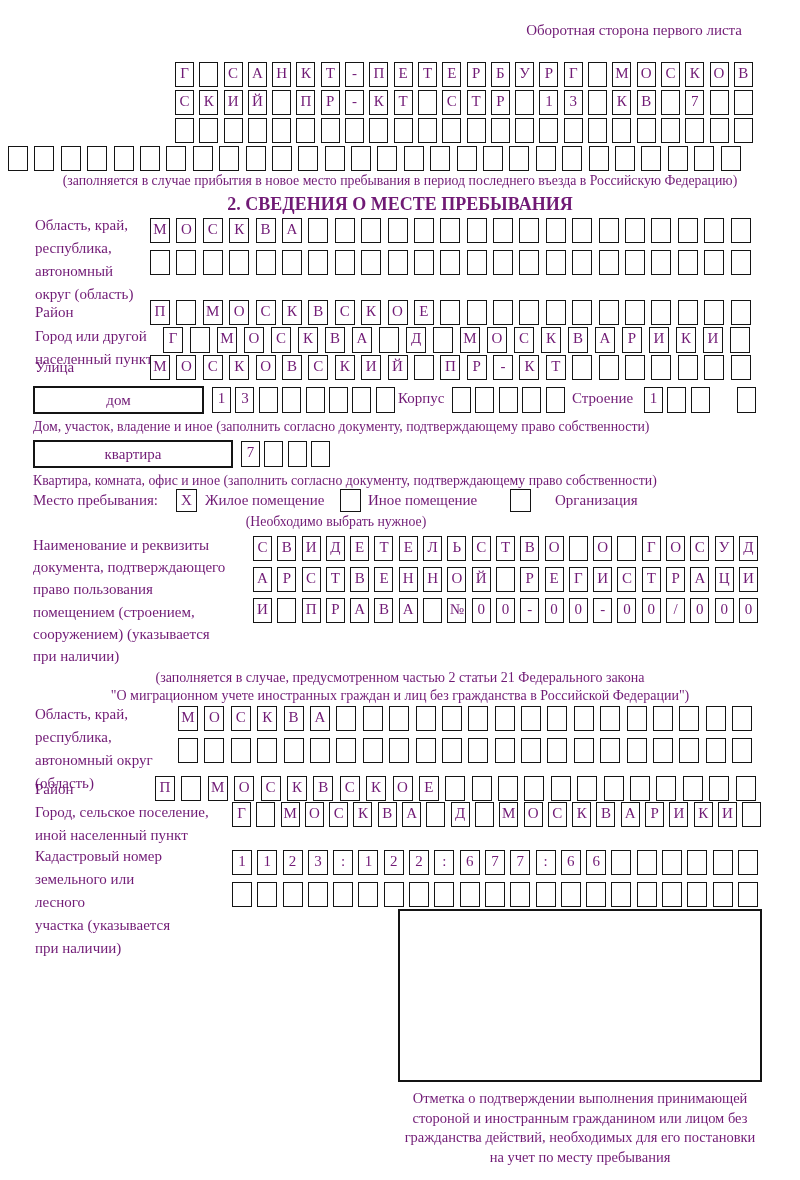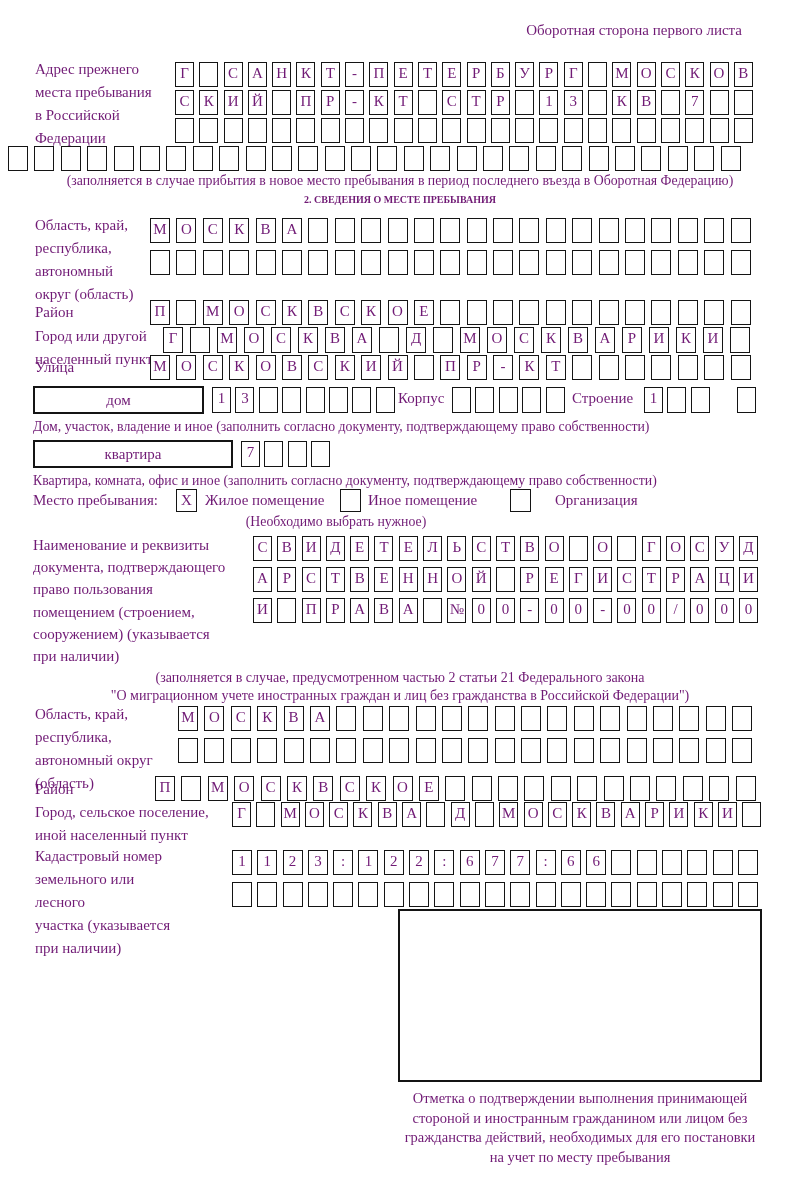--- a/index.html
+++ b/index.html
@@ -3,21 +3,21 @@
 <meta charset="utf-8">
 <style>
   html,body{margin:0;padding:0;background:#fff;}
   .page{
     position:relative;width:800px;height:1180px;margin:0 auto;background:#fff;
     font-family:"Liberation Serif","DejaVu Serif",serif;color:#701a75;overflow:hidden;
   }
   .abs{position:absolute;}
   .lbl{font-size:15px;line-height:23px;white-space:pre-line;}
   .note{font-size:13.8px;line-height:16px;}
-  .title{font-size:10px;font-weight:bold;}
+  .title{font-size:18px;font-weight:bold;}
   .center{text-align:center;}
   
   .cells{display:flex;}
   .cell{
     box-sizing:border-box;display:inline-block;flex:0 0 auto;
     border:1.6px solid #141414;background:#fff;
     text-align:center;font-size:15px;line-height:21px;height:25px;
   }
   .r-sm .cell{width:19px;margin-right:5.3px;}
   .r-md .cell{width:20px;margin-right:6.4px;}
@@ -37,24 +37,20 @@
   .stamp{box-sizing:border-box;border:2px solid #141414;background:#fff;}
   .cap{font-size:14.5px;line-height:19.5px;white-space:pre-line;text-align:center;}
 </style>
 </head>
 <body>
 
 <div class="page">
 
   <div class="abs" style="top:22px;right:58px;font-size:15px;">Оборотная сторона первого листа</div>
 
-  <div class="abs lbl" style="left:35px;top:58px;width:130px;">Адрес прежнего
-места пребывания
-в Российской
-Федерации</div>
   <div class="abs cells r-sm" style="left:175px;top:62px;">
       <span class="cell">Г</span>
       <span class="cell"></span>
       <span class="cell">С</span>
       <span class="cell">А</span>
       <span class="cell">Н</span>
       <span class="cell">К</span>
       <span class="cell">Т</span>
       <span class="cell">-</span>
       <span class="cell">П</span>
@@ -149,21 +145,21 @@
       <span class="cell"></span>
       <span class="cell"></span>
       <span class="cell"></span>
       <span class="cell"></span>
       <span class="cell"></span>
       <span class="cell"></span>
       <span class="cell"></span>
       <span class="cell"></span>
       <span class="cell"></span>
     </div>
-  <div class="abs note center" style="left:0;top:173px;width:800px;">(заполняется в случае прибытия в новое место пребывания в период последнего въезда в Оборотная Федерацию)</div>
+  <div class="abs note center" style="left:0;top:173px;width:800px;">(заполняется в случае прибытия в новое место пребывания в период последнего въезда в Российскую Федерацию)</div>
 
   <div class="abs title center" style="left:0;top:194px;width:800px;">2. СВЕДЕНИЯ О МЕСТЕ ПРЕБЫВАНИЯ</div>
 
   <div class="abs lbl" style="left:35px;top:214px;width:110px;">Область, край,
 республика,
 автономный
 округ (область)</div>
   <div class="abs cells r-md" style="left:150px;top:218px;">
       <span class="cell">М</span>
       <span class="cell">О</span>

